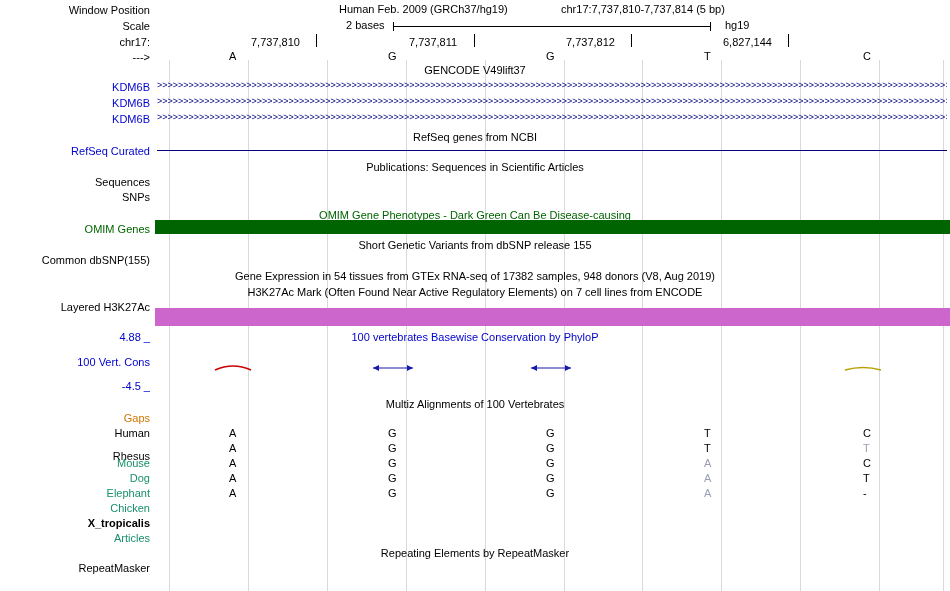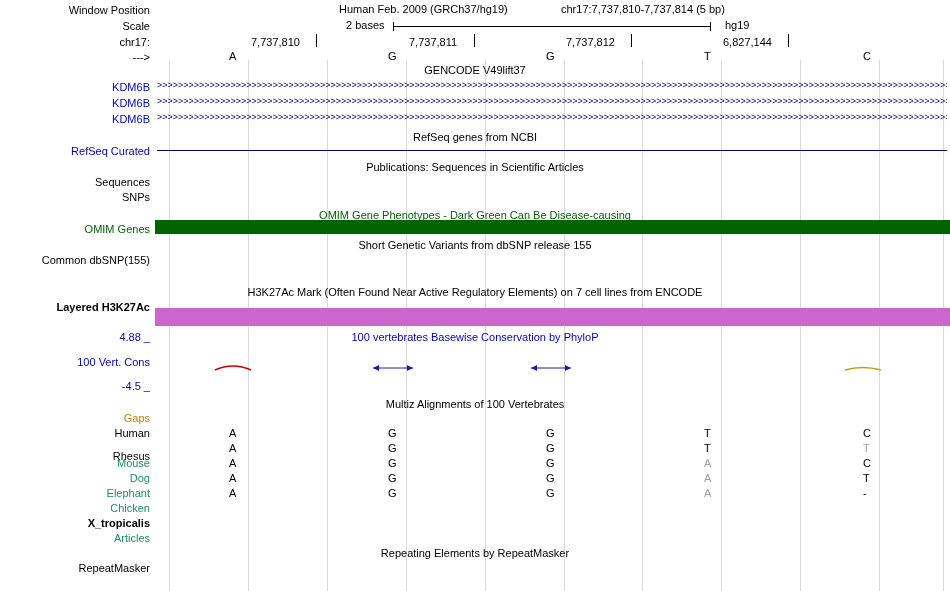--- a/index.html
+++ b/index.html
@@ -113,23 +113,24 @@
   <div class="lbl-right labelcol" style="top:176px;">Sequences</div>
   <div class="lbl-right labelcol" style="top:191px;">SNPs</div>
 
   <div class="title-center green" style="top:209px;">OMIM Gene Phenotypes - Dark Green Can Be Disease-causing</div>
   <div class="lbl-right labelcol green" style="top:223px;">OMIM Genes</div>
   <div class="greenbar" style="top:220px;left:155px;width:795px;height:14px;"></div>
 
   <div class="title-center" style="top:239px;">Short Genetic Variants from dbSNP release 155</div>
   <div class="lbl-right labelcol" style="top:254px;">Common dbSNP(155)</div>
 
+  <div class="title-center" style="top:270px;">Gene Expression in 54 tissues from GTEx RNA-seq of 17382 samples, 948 donors (V8, Aug 2019)</div>
 
   <div class="title-center" style="top:286px;">H3K27Ac Mark (Often Found Near Active Regulatory Elements) on 7 cell lines from ENCODE</div>
-  <div class="lbl-right labelcol" style="top:301px;font-weight:bold;">Layered H3K27Ac</div>
+  <div class="lbl-right labelcol" style="top:301px;">Layered H3K27Ac</div>
   <div class="purplebar" style="top:308px;left:155px;width:795px;height:18px;"></div>
 
   <div class="title-center blue" style="top:331px;">100 vertebrates Basewise Conservation by PhyloP</div>
   <div class="lbl-right labelcol blue" style="top:331px;width:150px;">4.88 _</div>
   <div class="lbl-right labelcol blue" style="top:356px;">100 Vert. Cons</div>
   <div class="lbl-right labelcol blue" style="top:380px;width:150px;">-4.5 _</div>
 
   <svg class="abs" style="left:155px;top:340px;" width="795" height="60">
     <path d="M60,30 Q78,22 96,30" stroke="#cc0000" stroke-width="1.6" fill="none"></path>
     <path d="M218,28 L258,28" stroke="#1a1ab0" stroke-width="1.2" fill="none"></path>

